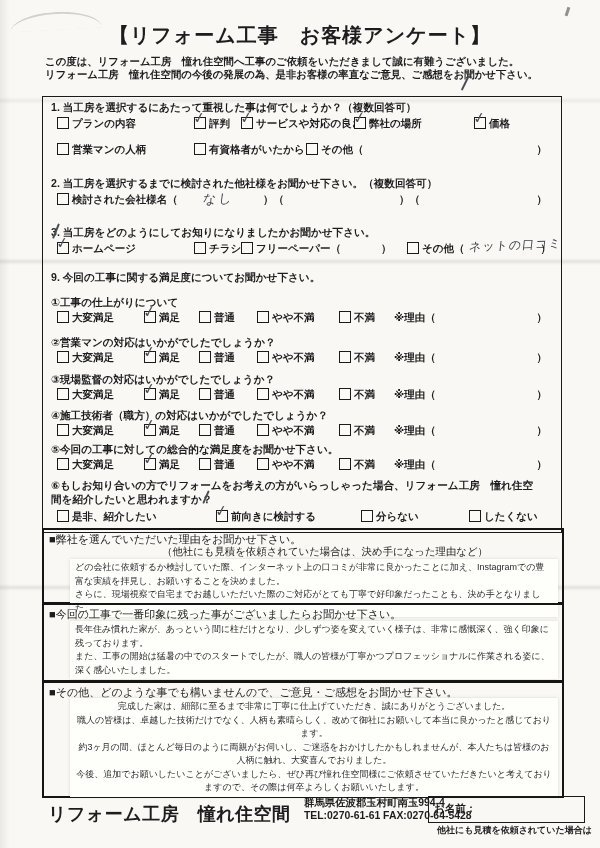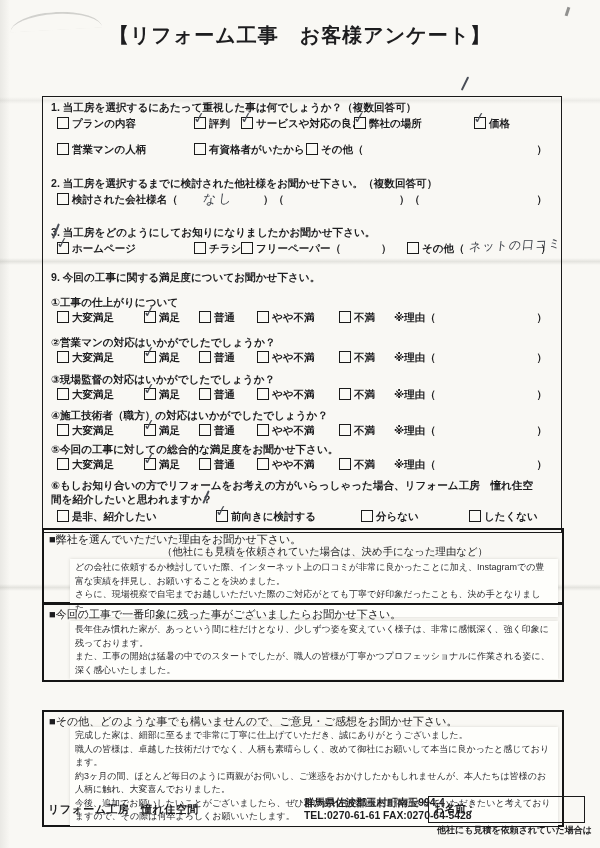--- a/index.html
+++ b/index.html
@@ -49,39 +49,43 @@
     border-top:2px solid rgba(150,150,148,.40);border-radius:50% 50% 0 0/100% 100% 0 0;
     transform:rotate(-3deg);
   }
   .speck{position:absolute;left:566px;top:7px;width:2.5px;height:9px;background:rgba(60,60,60,.55);transform:rotate(18deg);}
   .streak{position:absolute;left:0;right:0;height:7px;
     background:linear-gradient(to bottom,rgba(175,175,168,0),rgba(175,175,168,.28),rgba(175,175,168,0));}
   .pen-stroke{position:absolute;width:1.6px;background:#4a4e57;border-radius:1px;}
   .edge-shade{position:absolute;left:0;top:0;bottom:0;width:10px;
     background:linear-gradient(to right,rgba(120,120,115,.12),rgba(120,120,115,0));}
   
-  .footer-company{position:absolute;left:48px;top:802px;font-size:11px;font-weight:700;letter-spacing:.5px;}
+  .footer-company{position:absolute;left:48px;top:802px;font-size:18px;font-weight:700;letter-spacing:.5px;}
   .footer-addr{position:absolute;left:284px;top:797px;font-size:10.4px;line-height:12.5px;font-weight:700;margin-left:20px;}
   .namebox{position:absolute;left:428px;top:796px;width:155px;height:25px;border:1.6px solid #1a1a1a;}
   .namebox .lbl{position:absolute;left:5px;top:5px;font-size:10.5px;font-weight:700;}
   .thanks{position:absolute;left:437px;top:824px;font-size:9px;font-weight:700;}
 </style>
 </head>
 <body>
 
 <div class="paper">
 
   <div class="artifact-curve"></div>
   <div class="speck"></div>
   <div class="streak" style="top:258px"></div>
   <div class="streak" style="top:584px"></div>
   <div class="streak" style="top:97px;opacity:.6"></div>
   <div class="edge-shade"></div>
 
   <h1 class="title">【リフォーム工事　お客様アンケート】</h1>
+  <div class="intro">
+    <div>この度は、リフォーム工房　憧れ住空間へ工事のご依頼をいただきまして誠に有難うございました。</div>
+    <div>リフォーム工房　憧れ住空間の今後の発展の為、是非お客様の率直なご意見、ご感想をお聞かせ下さい。</div>
+  </div>
 
   <div class="box" style="left:42px;top:96px;width:518px;height:435px;">
 
     <div class="heading" style="top:4px">1. 当工房を選択するにあたって重視した事は何でしょうか？（複数回答可）</div>
     <div class="row" style="top:20px">
       <span class="opt" style="left:6px"><span class="cb"></span><span>プランの内容</span></span>
       <span class="opt" style="left:143px"><span class="cb checked"><span class="mark">✓</span></span><span>評判</span></span>
       <span class="opt" style="left:190px"><span class="cb checked"><span class="mark">✓</span></span><span>サービスや対応の良さ</span></span>
       <span class="opt" style="left:303px"><span class="cb checked"><span class="mark">✓</span></span><span>弊社の場所</span></span>
       <span class="opt" style="left:423px"><span class="cb checked"><span class="mark">✓</span></span><span>価格</span></span>
@@ -190,21 +194,21 @@
     <div class="strip" style="top:29px">どの会社に依頼するか検討していた際、インターネット上の口コミが非常に良かったことに加え、Instagramでの豊富な実績を拝見し、お願いすることを決めました。
 さらに、現場視察で自宅までお越しいただいた際のご対応がとても丁寧で好印象だったことも、決め手となりました。</div>
   </div>
 
   <div class="secbox" style="top:603px;height:75px;">
     <div class="sechead">■今回の工事で一番印象に残った事がございましたらお聞かせ下さい。</div>
     <div class="strip" style="top:16px">長年住み慣れた家が、あっという間に柱だけとなり、少しずつ姿を変えていく様子は、非常に感慨深く、強く印象に残っております。
 また、工事の開始は猛暑の中でのスタートでしたが、職人の皆様が丁寧かつプロフェッショナルに作業される姿に、深く感心いたしました。</div>
   </div>
 
-  <div class="secbox" style="top:710px;height:113px;">
+  <div class="secbox" style="top:681px;height:113px;text-align:center;">
     <div class="sechead">■その他、どのような事でも構いませんので、ご意見・ご感想をお聞かせ下さい。</div>
     <div class="strip" style="top:15px">完成した家は、細部に至るまで非常に丁寧に仕上げていただき、誠にありがとうございました。
 職人の皆様は、卓越した技術だけでなく、人柄も素晴らしく、改めて御社にお願いして本当に良かったと感じております。
 約3ヶ月の間、ほとんど毎日のように両親がお伺いし、ご迷惑をおかけしたかもしれませんが、本人たちは皆様のお人柄に触れ、大変喜んでおりました。
 今後、追加でお願いしたいことがございましたら、ぜひ再び憧れ住空間様にご依頼させていただきたいと考えておりますので、その際は何卒よろしくお願いいたします。</div>
   </div>
 
   <div class="footer-company">リフォーム工房　憧れ住空間</div>
   <div class="footer-addr">
     <div>群馬県佐波郡玉村町南玉994-4</div>

